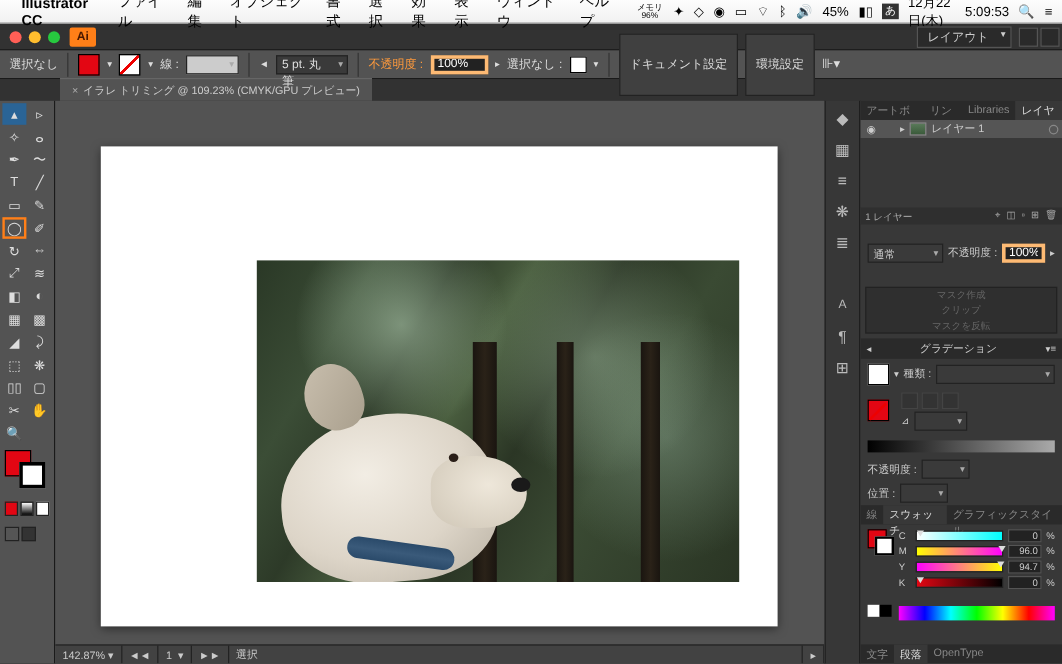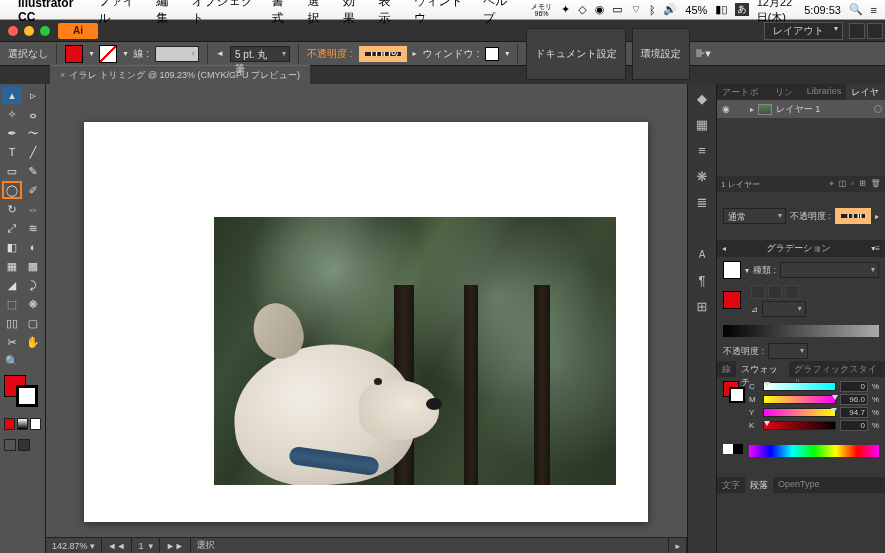--- a/index.html
+++ b/index.html
@@ -8,34 +8,34 @@
 .menubar .apple{font-size:13px;margin-right:10px}
 .menubar .app-name{font-weight:bold;margin-right:12px}
 .menubar .menu-item{margin-right:14px}
 .menubar .spacer{flex:1}
 .menubar .status-icons{display:flex;align-items:center;gap:8px;font-size:11px}
 .menubar .status-icons span{display:inline-flex;align-items:center}
 .title-row{height:22px;background:#323232;display:flex;align-items:center;border-bottom:1px solid #1a1a1a}
 .traffic{display:flex;gap:6px;padding:0 8px}
 .traffic div{width:10px;height:10px;border-radius:50%}
 .tl-red{background:#ff5f56}.tl-yel{background:#ffbd2e}.tl-grn{background:#27c93f}
-.ai-badge{width:40px;height:16px;background:#ff7f18;color:#4a1800;display:flex;align-items:center;justify-content:center;font-weight:bold;font-size:10px;border-radius:2px;margin-right:8px}
+.ai-badge{width:22px;height:16px;background:#ff7f18;color:#4a1800;display:flex;align-items:center;justify-content:center;font-weight:bold;font-size:10px;border-radius:2px;margin-right:8px}
 .title-row .filler{flex:1}
 .layout-dd{background:#2a2a2a;border:1px solid #555;padding:1px 18px 1px 8px;font-size:10px;color:#ccc;position:relative;margin-right:6px}
 .layout-dd::after{content:"▾";position:absolute;right:4px;top:1px;font-size:8px}
 .sq-btn{width:16px;height:16px;background:#2a2a2a;border:1px solid #555;margin-right:2px}
 .ctrl-bar{height:24px;background:#535353;display:flex;align-items:center;padding:0 8px;gap:6px;font-size:10px;color:#ddd;border-bottom:1px solid #1a1a1a}
 .swatch{width:18px;height:18px;border:1px solid #000;display:inline-block}
 .swatch.red{background:#e30613}
 .swatch.diag{background:linear-gradient(135deg,#fff 45%,#e00 45%,#e00 55%,#fff 55%)}
 .dd{background:#3a3a3a;border:1px solid #222;padding:1px 14px 1px 4px;position:relative;min-width:40px;height:16px;line-height:14px}
 .dd::after{content:"▾";position:absolute;right:3px;top:0;font-size:8px;color:#aaa}
 .stroke-dd{width:44px;background:#ccc}
 .sep{width:1px;height:20px;background:#333;margin:0 2px}
-.num-input{background:#222;border:6px solid #fdba74;color:#fff;padding:1px 3px;width:48px;height:16px;font-size:14px}
+.num-input{background:#222;border:3px solid #fdba74;color:#fff;padding:1px 3px;width:48px;height:16px;font-size:10px}
 .btn-dark{background:#404040;border:1px solid #222;padding:18px 8px;color:#ddd;font-size:10px}
 .tab-row{height:18px;background:#323232;display:flex;align-items:flex-end;padding-left:50px;font-size:9px;color:#ccc}
 .doc-tab{background:#535353;padding:3px 10px 2px;border-top:1px solid #666}
 .doc-tab .x{margin-right:4px;color:#aaa}
 .main{position:relative;height:469px;display:flex}
 .toolbox{width:46px;background:#535353;display:grid;grid-template-columns:1fr 1fr;gap:1px;padding:2px;align-content:start;border-right:1px solid #1a1a1a}
 .tool{width:20px;height:18px;display:flex;align-items:center;justify-content:center;color:#ddd;font-size:11px}
 .tool.sel{background:#2a6496}
 .tool.hi{outline:2px solid #ff7f18;outline-offset:-2px}
 .fill-stroke{grid-column:1/3;height:36px;position:relative;margin-top:4px}
@@ -153,21 +153,21 @@
   <span style="font-size:8px">▾</span>
   <span>線 :</span>
   <span class="dd stroke-dd"></span>
   <span class="sep"></span>
   <span style="font-size:8px">◄</span>
   <span class="dd" style="width:60px">5 pt. 丸筆</span>
   <span class="sep"></span>
   <span class="orange">不透明度 :</span>
   <input class="num-input" value="100%" style="">
   <span style="font-size:8px">▸</span>
-  <span>ウィンドウ :</span>
+  <span>選択なし :</span>
   <span class="swatch" style="background:#fff;width:14px;height:14px"></span>
   <span style="font-size:8px">▾</span>
   <span class="sep"></span>
   <button class="btn-dark">ドキュメント設定</button>
   <button class="btn-dark">環境設定</button>
   <span style="font-size:11px">⊪▾</span>
 </div>
 
 <div class="tab-row">
   <div class="doc-tab"><span class="x">×</span><span>イラレ トリミング @ 109.23% (CMYK/GPU プレビュー)</span></div>
@@ -287,20 +287,25 @@
         <span>🗑</span>
       </div>
     </div>
 
     <div class="prop-grp">
       <div class="dd">通常</div>
       <span>不透明度 :</span>
       <input class="num-input" style="width: 36px;" value="100%">
       <span style="font-size:8px">▸</span>
     </div>
+    <div class="mask-box">
+      <span>マスク作成</span>
+      <span>クリップ</span>
+      <span>マスクを反転</span>
+    </div>
 
     <div class="grad-head">
       <span style="font-size:8px">◂</span>
       <span>グラデーション</span>
       <span style="font-size:8px">▾≡</span>
     </div>
     <div class="grad-body">
       <div class="grad-row">
         <div class="grad-sw"></div>
         <span style="font-size:8px">▾</span>
@@ -318,20 +323,24 @@
           <div class="grad-row" style="padding:0 6px">
             <span style="font-size:8px">⊿</span>
             <div class="dd" style="width:44px"></div>
           </div>
         </div>
       </div>
     </div>
     <div class="grad-bar"></div>
     <div class="slider-row">
       <span>不透明度 :</span>
+      <div class="dd" style="width:40px"></div>
+    </div>
+    <div class="slider-row">
+      <span>位置 :</span>
       <div class="dd" style="width:40px"></div>
     </div>
 
     <div class="panel-tabs">
       <div>線</div>
       <div class="act">スウォッチ</div>
       <div>グラフィックスタイル</div>
     </div>
     <div class="color-panel">
       <div style="display:flex;gap:4px;margin-bottom:4px">

